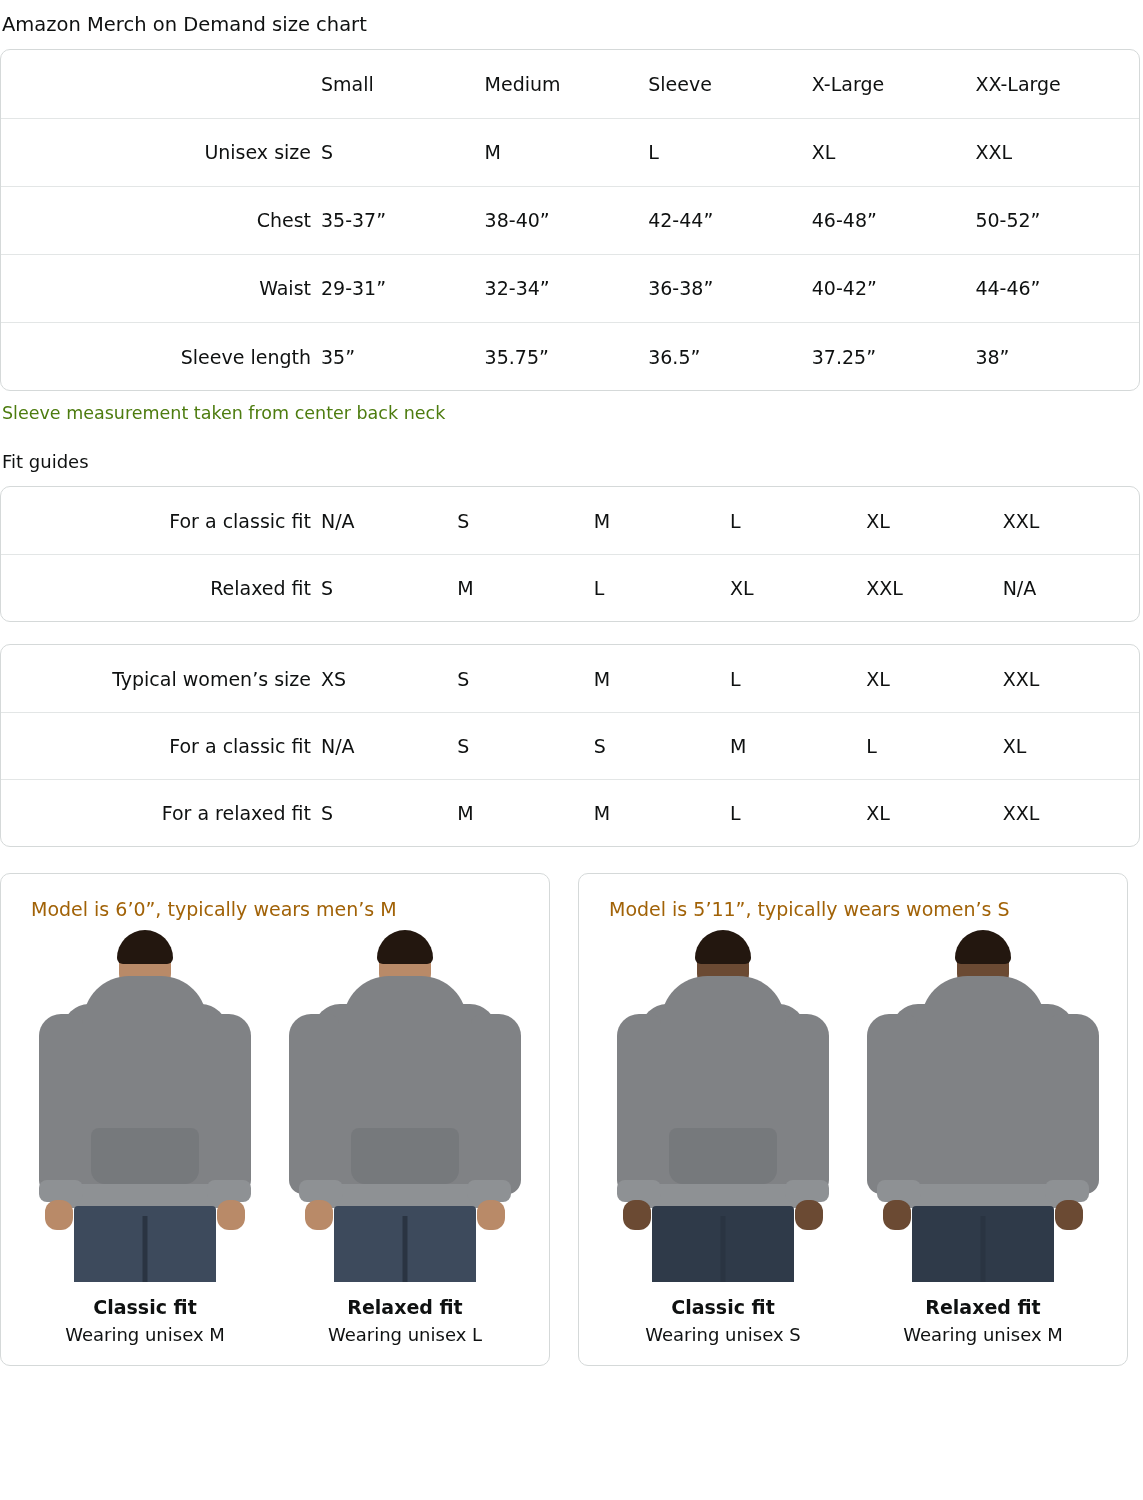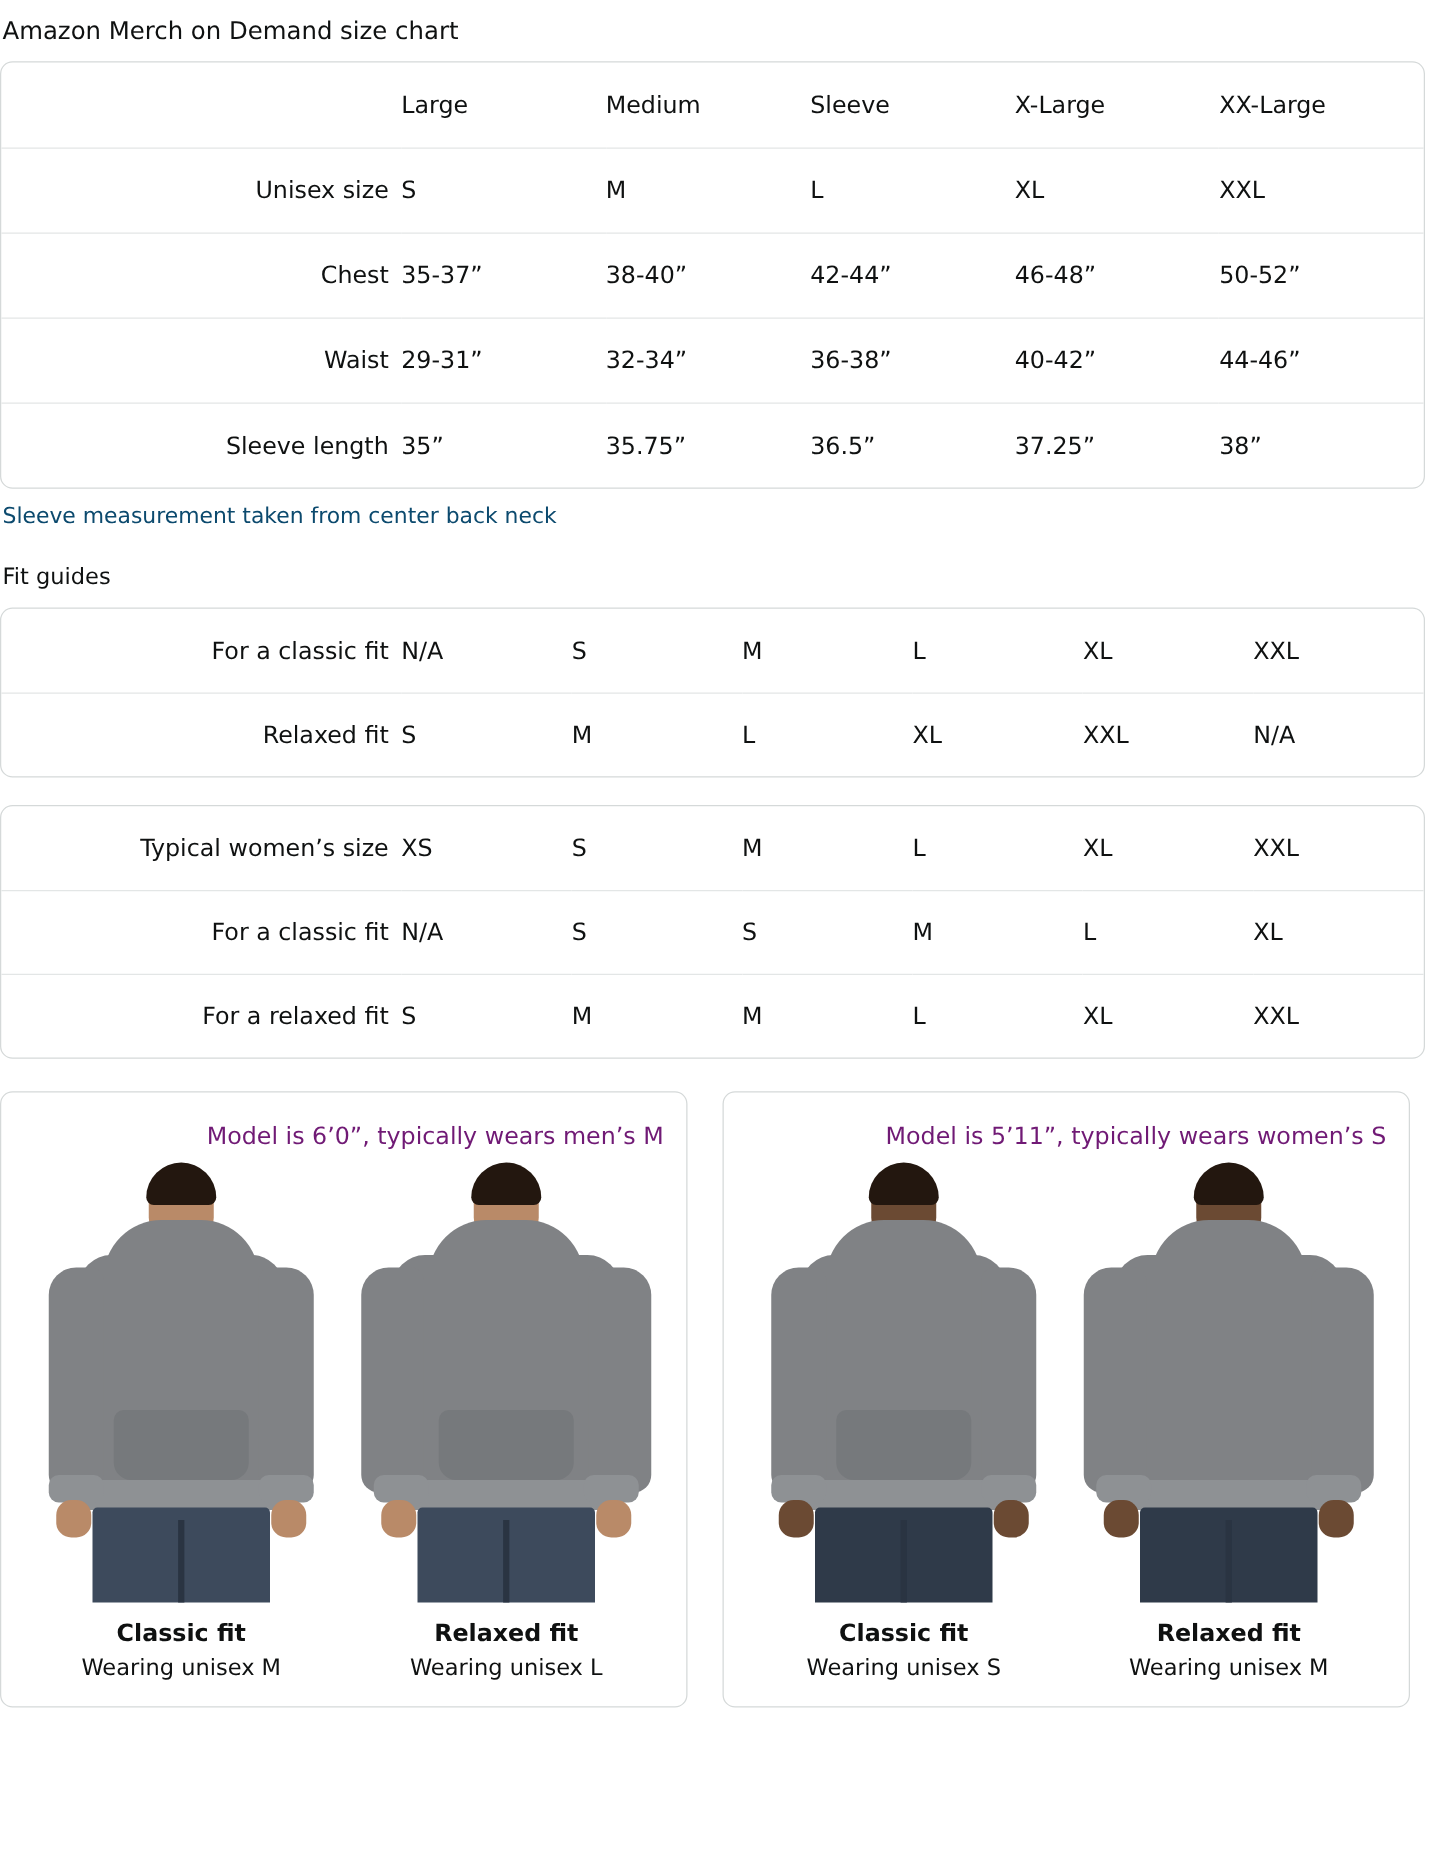--- a/index.html
+++ b/index.html
@@ -21,21 +21,21 @@
   }
   .doc-title {
     font-size: 19.5px;
     line-height: 1.3;
     color: #0f1111;
     padding: 6px 4px 12px 2px;
     font-weight: 400;
   }
   .note {
     font-size: 17.5px;
-    color: #0c4a6e;
+    color: #4d7c0f;
     padding: 12px 2px 0 2px;
   }
   .section-label {
     font-size: 18px;
     color: #0f1111;
     padding: 28px 2px 14px 2px;
   }
 
   
   .card {
@@ -88,23 +88,22 @@
   }
   .model-card {
     border: 1px solid #d5d9d9;
     border-radius: 10px;
     width: 556px;
     padding: 22px 18px 20px 18px;
     background: #fff;
   }
   .model-caption {
     font-size: 19px;
-    color: #701a75;
+    color: #a16207;
     padding: 2px 0 6px 12px;
-    text-align: right;
   }
   .model-pair {
     display: flex;
     justify-content: space-around;
     align-items: flex-end;
     gap: 8px;
     padding-top: 6px;
   }
   .model-fig {
     width: 252px;
@@ -263,21 +262,21 @@
         <col class="lbl">
           <col>
           <col>
           <col>
           <col>
           <col>
       </colgroup>
       <tbody>
         <tr>
           <th class="colhead first"></th>
-          <th class="colhead">Large</th>
+          <th class="colhead">Small</th>
           <th class="colhead">Medium</th>
           <th class="colhead">Sleeve</th>
           <th class="colhead">X-Large</th>
           <th class="colhead">XX-Large</th>
         </tr>
 
         <tr>
           <td class="rowlabel first">Unisex size</td>
           <td>S</td>
           <td>M</td>

